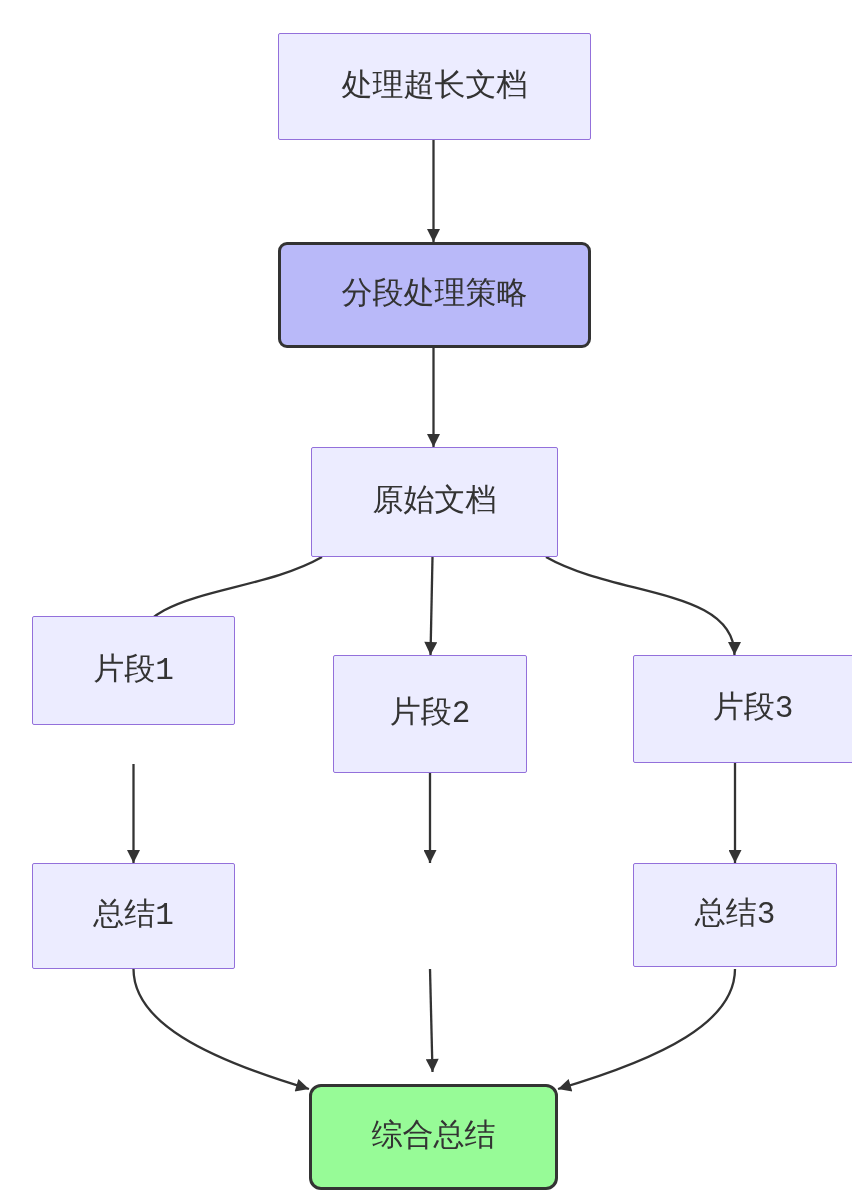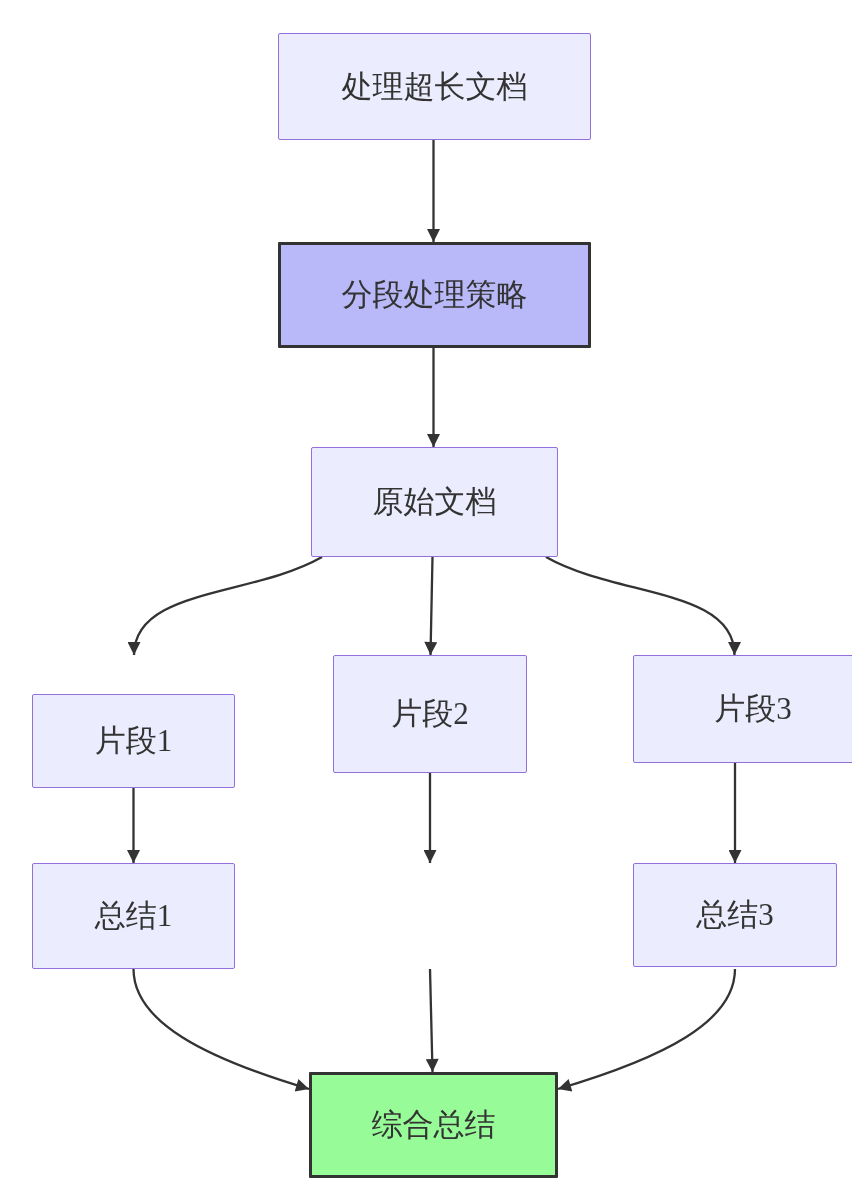--- a/index.html
+++ b/index.html
@@ -6,21 +6,21 @@
     margin: 0;
     padding: 0;
     background: #ffffff;
   }
   .canvas {
     position: relative;
     width: 852px;
     height: 1196px;
     background: #ffffff;
     overflow: hidden;
-    font-family: Liberation Serif, serif;
+    font-family: Liberation Mono, monospace;
   }
   .edges-layer {
     position: absolute;
     left: 0;
     top: 0;
     pointer-events: none;
   }
   .edge {
     stroke: var(--edge, #333333);
     stroke-width: 2.3;
@@ -40,26 +40,27 @@
     border: 1.7px solid var(--node-border, #9370DB);
     border-radius: 2px;
     color: var(--text, #333333);
     font-size: 31px;
     line-height: 1.2;
     white-space: nowrap;
   }
   .node--highlight {
     background: var(--highlight-fill, #B9B9F9);
     border: 3.4px solid var(--highlight-border, #333333);
-    border-radius: 1px;
+    border-radius: 9px;
   }
   .node--result {
     background: var(--result-fill, #97FB97);
     border: 3.4px solid var(--result-border, #333333);
-    border-radius: 1px;
+    border-radius: 12px;
+    margin-top: 12px;
   }
 </style>
 </head>
 <body>
 
 <div class="canvas">
 
   <svg class="edges-layer" width="852" height="1196" viewBox="0 0 852 1196" aria-hidden="true">
     <defs>
       <marker id="arrow" viewBox="0 0 10 10" refX="10" refY="5" markerWidth="15" markerHeight="13" orient="auto" markerUnits="userSpaceOnUse">
@@ -88,21 +89,21 @@
   </div>
 
   <div class="node node--highlight" style="left:278px; top:242px; width:313px; height:106px">
     <span>分段处理策略</span>
   </div>
 
   <div class="node" style="left:311px; top:447px; width:247px; height:110px">
     <span>原始文档</span>
   </div>
 
-  <div class="node" style="left:32px; top:694px; width:203px; height:94px">
+  <div class="node" style="left:32px; top:616px; width:203px; height:109px">
     <span>片段1</span>
   </div>
 
   <div class="node" style="left:333px; top:655px; width:194px; height:118px">
     <span>片段2</span>
   </div>
 
   <div class="node" style="left:633px; top:655px; width:240px; height:108px">
     <span>片段3</span>
   </div>

